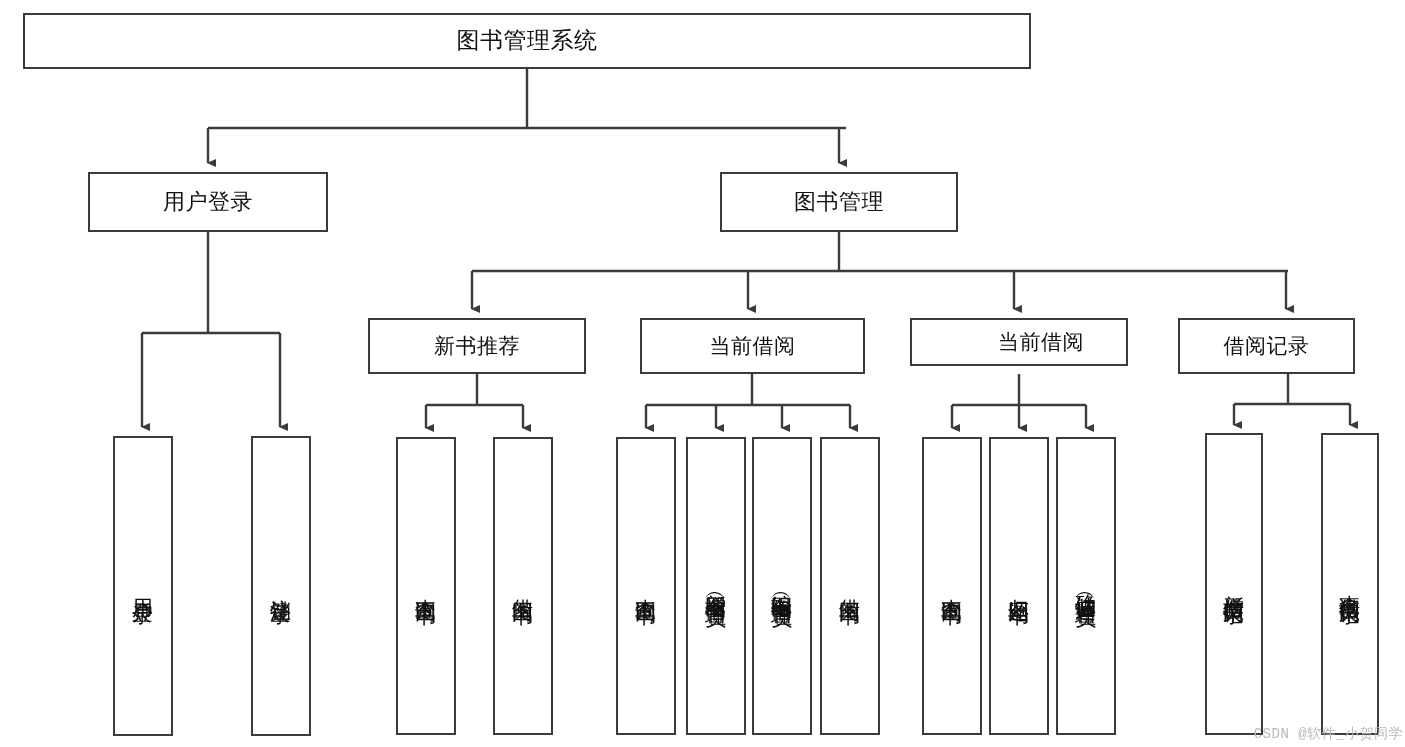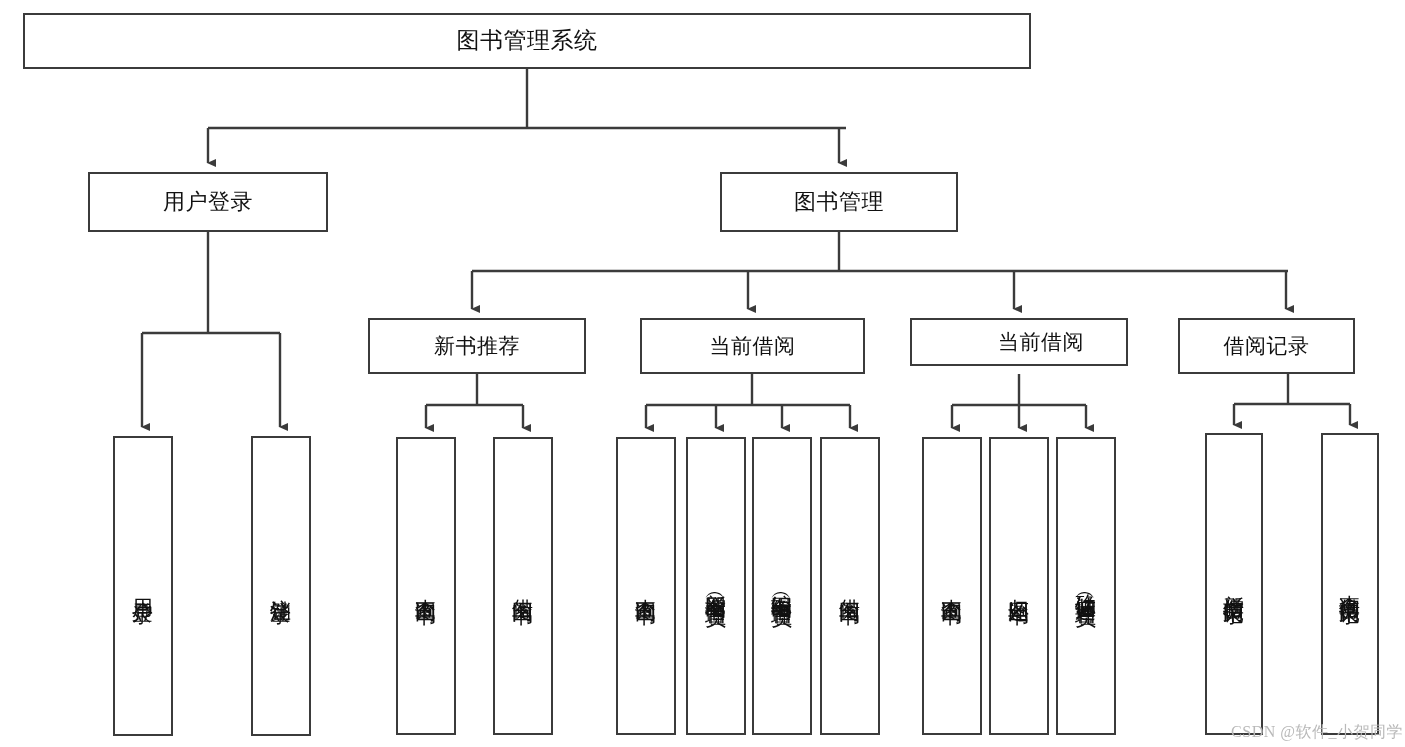--- a/index.html
+++ b/index.html
@@ -53,26 +53,26 @@
     line-height: 1.0;
   }
   .level-root .node-label { font-size: 23px; }
   .level-2 .node-label { font-size: 22px; }
   .level-3 .node-label { font-size: 21px; }
   .leaf .node-label { font-size: 21px; }
   #watermark {
     position: absolute;
     right: 10px;
     bottom: 4px;
-    font-size: 16px;
+    font-size: 14px;
     color: #b9b9b9;
     letter-spacing: 0.5px;
     z-index: 5;
     white-space: nowrap;
-    font-family: Liberation Serif, serif;
+    font-family: Liberation Mono, monospace;
   }
 </style>
 </head>
 <body>
 
 <div id="diagram-root" style="background: rgb(255, 255, 255); margin-left: 8px;">
 
   <svg id="diagram-svg" viewBox="0 0 1405 747" xmlns="http://www.w3.org/2000/svg">
     <defs>
       <marker id="arrowhead" markerWidth="10" markerHeight="10" refX="4" refY="8" orient="auto" markerUnits="userSpaceOnUse">

